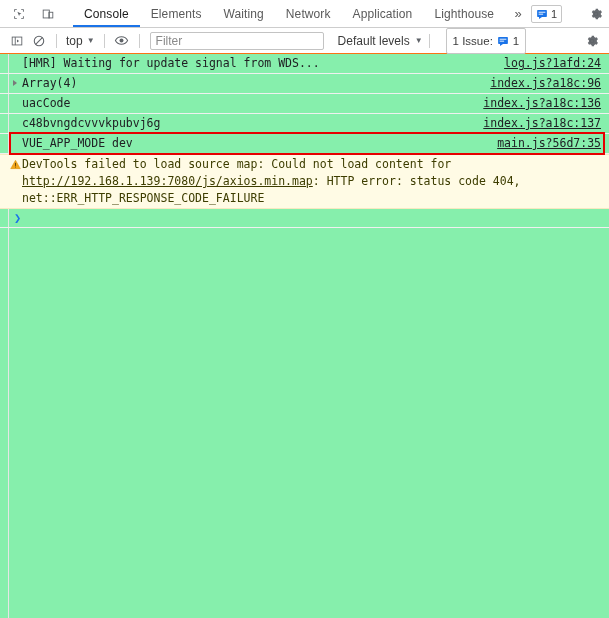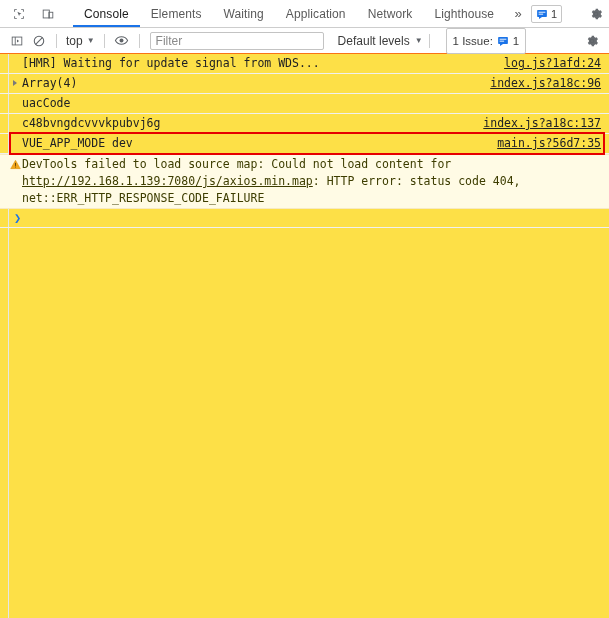--- a/index.html
+++ b/index.html
@@ -143,21 +143,21 @@
     cursor: pointer;
     background:#fff;
     margin-left: 10px;
   }
   .fb-right { margin-left:auto; display:flex; align-items:center; padding-right:6px; }
 
   
   .console {
     flex: 1 1 auto;
     position: relative;
-    background: #fde047;
+    background: #86efac;
     overflow: hidden;
   }
   .left-rule {
     position: absolute;
     left: 8px; top: 0; bottom: 0;
     width: 1px;
     background: #e6e6e6;
   }
   .msg {
     position: relative;
@@ -259,24 +259,24 @@
       <div class="tab active">
           <span>Console</span>
         </div>
       <div class="tab">
           <span>Elements</span>
         </div>
       <div class="tab">
           <span>Waiting</span>
         </div>
       <div class="tab">
+          <span>Network</span>
+        </div>
+      <div class="tab">
           <span>Application</span>
-        </div>
-      <div class="tab">
-          <span>Network</span>
         </div>
       <div class="tab">
           <span>Lighthouse</span>
         </div>
       <div class="tab-more">»</div>
     </div>
     <div class="tb-right">
       <div class="issue-chip">
         <svg width="12" height="12" viewBox="0 0 16 16" aria-hidden="true">
           <rect x="1.5" y="2.5" width="13" height="9.5" rx="1" fill="#1a73e8"></rect>
@@ -359,20 +359,21 @@
     </div>
 
     <div class="msg">
       <span class="disclosure"></span>
       <span class="body">Array(4)</span>
       <span class="src">index.js?a18c:96</span>
     </div>
 
     <div class="msg">
       <span class="body">uacCode</span>
+      <span class="src">index.js?a18c:136</span>
     </div>
 
     <div class="msg">
       <span class="body">c48bvngdcvvvkpubvj6g</span>
       <span class="src">index.js?a18c:137</span>
     </div>
 
     <div class="msg" id="hl-row">
       <span class="body">VUE_APP_MODE dev</span>
       <span class="src">main.js?56d7:35</span>

